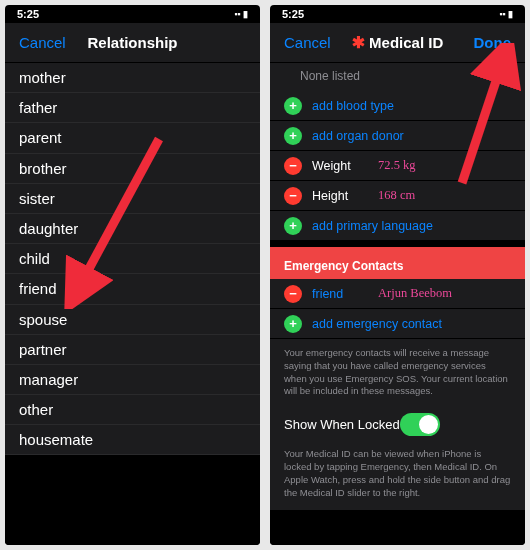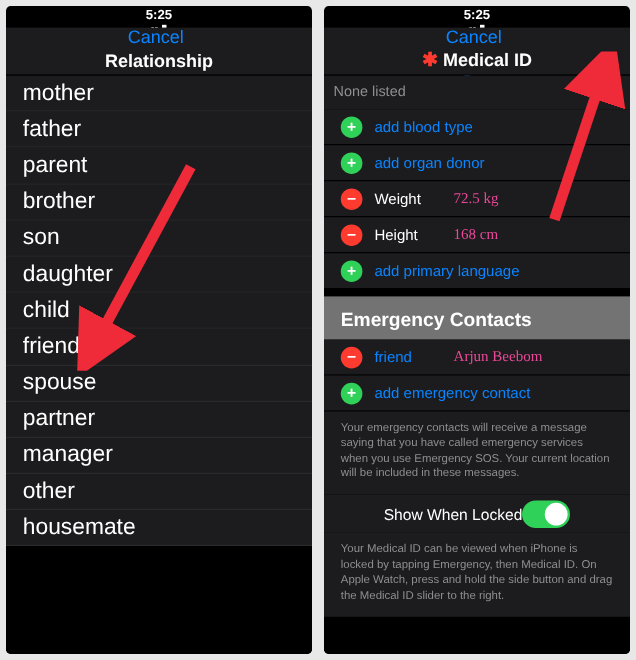--- a/index.html
+++ b/index.html
@@ -24,32 +24,30 @@
   }
   .statusbar {
     height: 18px;
     color: #fff;
     font-size: 11px;
     font-weight: 600;
     padding: 2px 12px;
     display: flex;
     justify-content: space-between;
     align-items: center;
-    flex-direction: column;
   }
   .statusbar .right { display: flex; gap: 4px; font-size: 9px; }
   .navbar {
     height: 40px;
     display: flex;
     align-items: center;
     justify-content: space-between;
     padding: 0 14px;
     background: #1c1c1e;
     border-bottom: 1px solid #000;
-    flex-direction: column;
   }
   .navbar .left, .navbar .right { width: 52px; font-size: 15px; }
   .navbar .left { color: #0a84ff; text-align: left; }
   .navbar .right { color: #0a84ff; text-align: right; font-weight: 600; }
   .navbar .title {
     color: #fff;
     font-size: 15px;
     font-weight: 600;
     flex: 1;
     text-align: right;
@@ -63,26 +61,26 @@
     flex: 1;
     overflow-y: hidden;
     background: #000;
   }
   .list-item {
     height: 30.2px;
     display: flex;
     align-items: center;
     padding: 0 14px;
     color: #fff;
-    font-size: 19px;
+    font-size: 15px;
     border-bottom: 1px solid #2a2a2c;
     background: #1c1c1e;
   }
   
-  .sub { color: #8e8e93; font-size: 12px; padding: 6px 8px 8px; background: #1c1c1e; }
+  .sub { color: #8e8e93; font-size: 12px; padding: 6px 30px 8px; background: #1c1c1e; }
   .row {
     display: flex;
     align-items: center;
     height: 30px;
     padding: 0 14px;
     background: #1c1c1e;
     border-bottom: 1px solid #000;
     font-size: 12.5px;
     gap: 10px;
   }
@@ -93,35 +91,35 @@
     flex-shrink: 0;
   }
   .circle.add { background: #30d158; }
   .circle.del { background: #ff3b30; }
   .row .label-blue { color: #0a84ff; }
   .row .label-white { color: #fff; width: 56px; }
   .row .value { color: #ec4899; font-family: Liberation Serif, serif; }
   .row .label-blue2 { color: #0a84ff; width: 56px; }
   .section-header {
     color: #fff;
-    font-size: 16px;
+    font-size: 12px;
     font-weight: 600;
     padding: 12px 14px 6px;
-    background: #737373;
+    background: #ef4444;
   }
   .footnote {
     color: #8e8e93;
     font-size: 9.5px;
     line-height: 1.35;
     padding: 8px 14px 10px;
     background: #1c1c1e;
   }
   .toggle-row {
     display: flex;
-    justify-content: center;
+    justify-content: flex-start;
     align-items: center;
     height: 32px;
     padding: 0 14px;
     background: #1c1c1e;
     font-size: 13px;
     color: #fff;
   }
   .switch {
     width: 40px; height: 23px; border-radius: 12px;
     background: #30d158; position: relative;
@@ -150,21 +148,21 @@
   <div class="navbar">
     <div class="left">Cancel</div>
     <div class="title">Relationship</div>
     <div class="right"></div>
   </div>
   <div class="content" id="rel-list">
       <div class="list-item">mother</div>
       <div class="list-item">father</div>
       <div class="list-item">parent</div>
       <div class="list-item">brother</div>
-      <div class="list-item">son</div>
+      <div class="list-item">sister</div>
       <div class="list-item">daughter</div>
       <div class="list-item">child</div>
       <div class="list-item">friend</div>
       <div class="list-item">spouse</div>
       <div class="list-item">partner</div>
       <div class="list-item">manager</div>
       <div class="list-item">other</div>
       <div class="list-item">housemate</div>
     </div>
 

